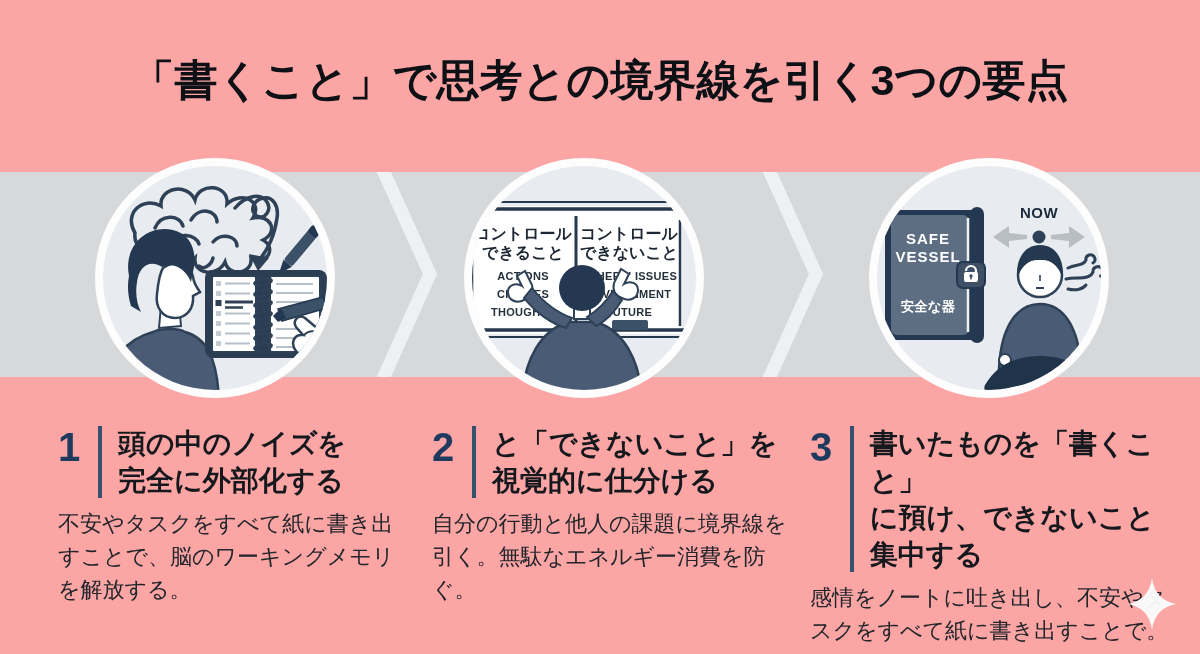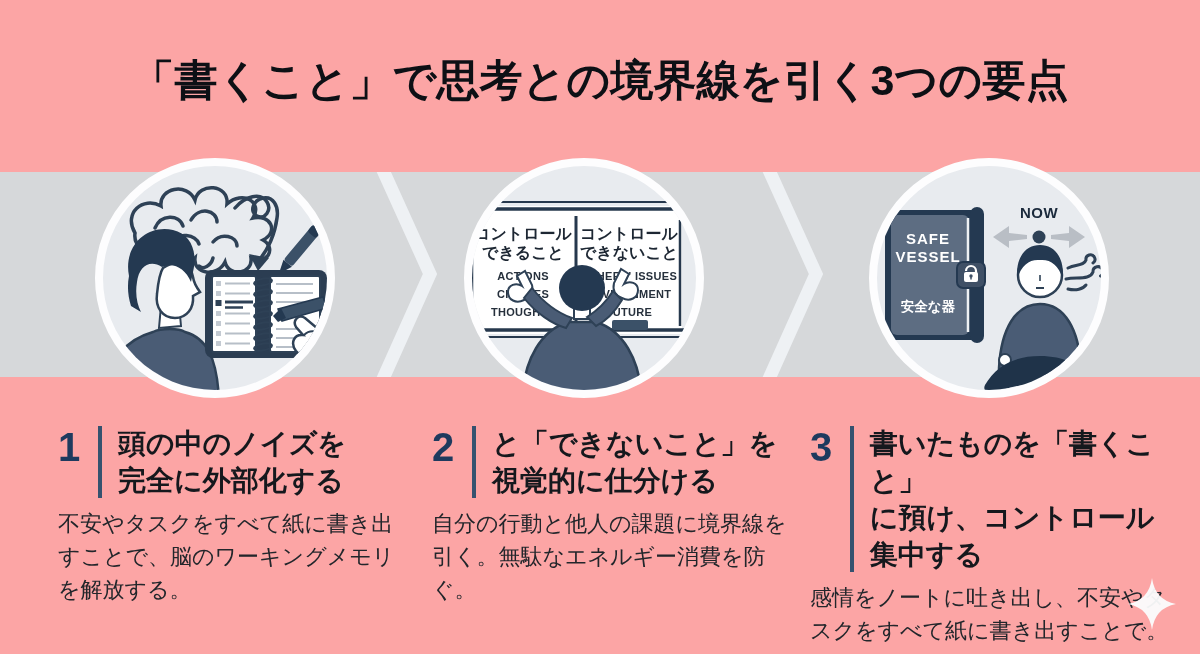--- a/index.html
+++ b/index.html
@@ -231,21 +231,21 @@
     </div>
     <p class="step-body">自分の行動と他人の課題に境界線を引く。無駄なエネルギー消費を防ぐ。</p>
   </div>
 
   <div class="step step-3">
     <div class="step-head">
       <div class="step-number">3</div>
       <div class="step-divider"></div>
       <div class="step-heading">
         <div>書いたものを「書くこと」</div>
-        <div>に預け、コントロール</div>
+        <div>に預け、できないこと</div>
         <div>集中する</div>
       </div>
     </div>
     <p class="step-body">感情をノートに吐き出し、不安やタスクをすべて紙に書き出すことで。</p>
   </div>
 
   <svg class="sparkle" width="52" height="56" viewBox="0 0 52 56">
     <path d="M26 2 Q29 24 50 28 Q29 32 26 54 Q23 32 2 28 Q23 24 26 2 Z" fill="#fbfcfd" opacity="0.95"></path>
   </svg>
 

